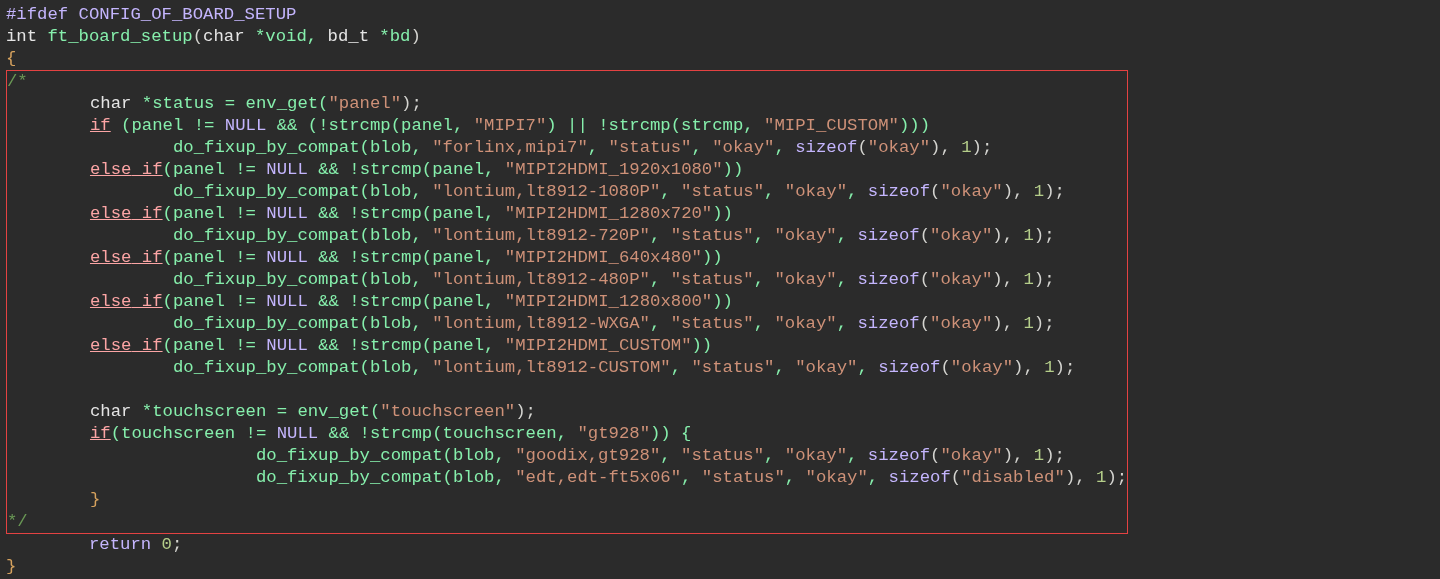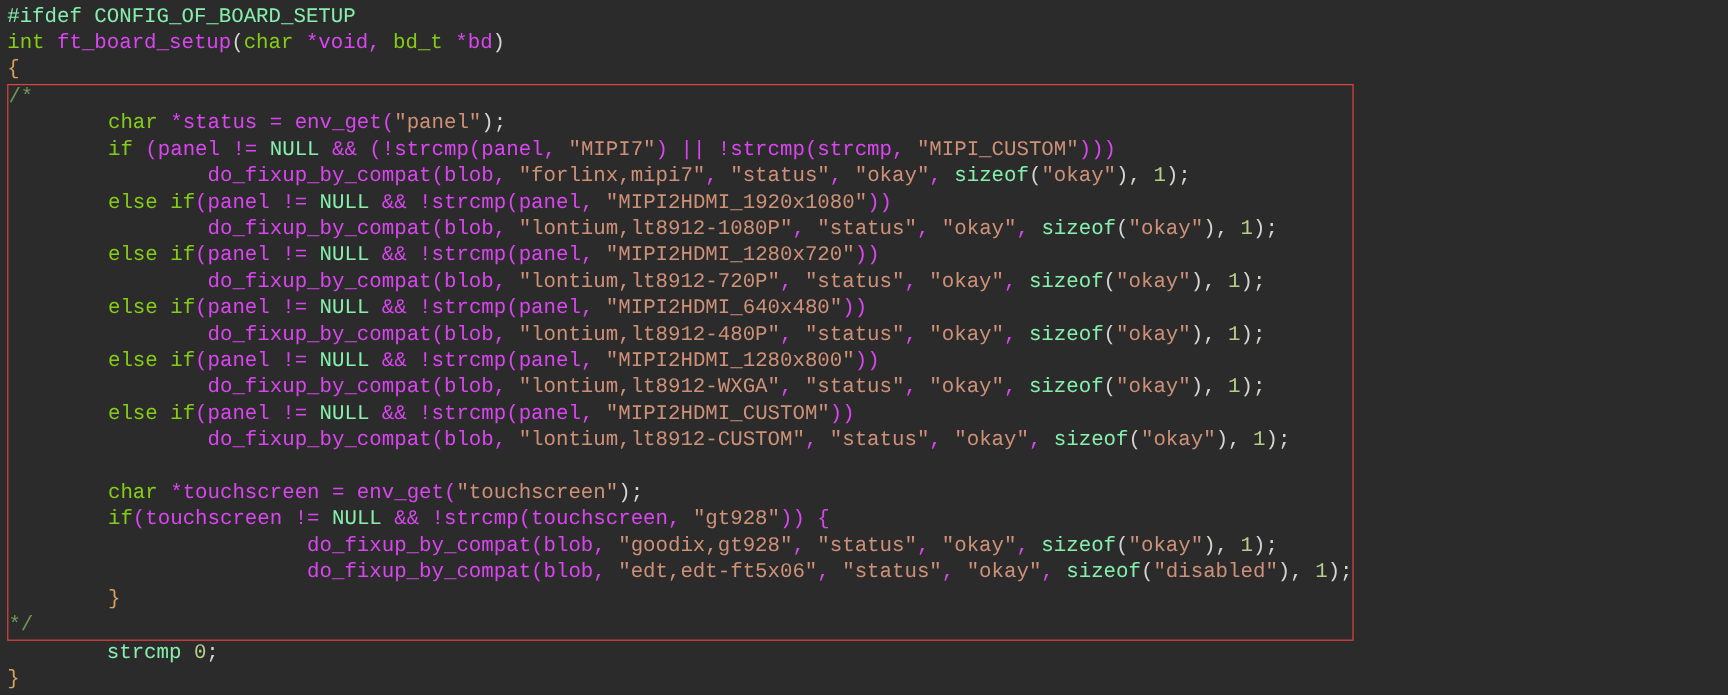--- a/index.html
+++ b/index.html
@@ -12,27 +12,27 @@
   }
   pre {
     margin: 0;
     padding: 4px 6px 6px 6px;
     font-family: Consolas, "Courier New", monospace;
     font-size: 17.3px;
     line-height: 22px;
     white-space: pre;
     color: #c5cfd9;
   }
-  .kw    { color: #86efac; } 
-  .type  { color: #84cc16; } 
-  .func  { color: #d946ef; margin-top: 22px; } 
+  .kw    { color: #c4b5fd; } 
+  .type  { color: #e5e5e5; } 
+  .func  { color: #86efac; margin-top: 22px; } 
   .str   { color: #ce9178; } 
   .num   { color: #b5ce8a; }
   .punc  { color: #d4d4d0; }
-  .ifkw  { color: #84cc16; }
+  .ifkw  { color: #fca5a5; text-decoration: underline; }
   .comment { color: #6a9955; }
   .orange { color: #d6a25e; }
 
   .redbox {
     border: 1px solid #e34242;
     display: inline-block;
     padding: 0;
   }
 </style>
 </head>
@@ -55,15 +55,15 @@
                 <span class="func">do_fixup_by_compat(blob, </span><span class="str">"lontium,lt8912-WXGA"</span><span class="func">, </span><span class="str">"status"</span><span class="func">, </span><span class="str">"okay"</span><span class="func">, </span><span class="kw">sizeof</span><span class="punc">(</span><span class="str">"okay"</span><span class="punc">), </span><span class="num">1</span><span class="punc">);</span>
         <span class="ifkw">else</span><span class="ifkw"> if</span><span class="func">(panel != </span><span class="kw">NULL</span><span class="func"> &amp;&amp; !strcmp(panel, </span><span class="str">"MIPI2HDMI_CUSTOM"</span><span class="func">))</span>
                 <span class="func">do_fixup_by_compat(blob, </span><span class="str">"lontium,lt8912-CUSTOM"</span><span class="func">, </span><span class="str">"status"</span><span class="func">, </span><span class="str">"okay"</span><span class="func">, </span><span class="kw">sizeof</span><span class="punc">(</span><span class="str">"okay"</span><span class="punc">), </span><span class="num">1</span><span class="punc">);</span>
 
         <span class="type">char</span><span class="func"> *touchscreen = env_get(</span><span class="str">"touchscreen"</span><span class="punc">);</span>
         <span class="ifkw">if</span><span class="func">(touchscreen != </span><span class="kw">NULL</span><span class="func"> &amp;&amp; !strcmp(touchscreen, </span><span class="str">"gt928"</span><span class="func">)) {</span>
                         <span class="func">do_fixup_by_compat(blob, </span><span class="str">"goodix,gt928"</span><span class="func">, </span><span class="str">"status"</span><span class="func">, </span><span class="str">"okay"</span><span class="func">, </span><span class="kw">sizeof</span><span class="punc">(</span><span class="str">"okay"</span><span class="punc">), </span><span class="num">1</span><span class="punc">);</span>
                         <span class="func">do_fixup_by_compat(blob, </span><span class="str">"edt,edt-ft5x06"</span><span class="func">, </span><span class="str">"status"</span><span class="func">, </span><span class="str">"okay"</span><span class="func">, </span><span class="kw">sizeof</span><span class="punc">(</span><span class="str">"disabled"</span><span class="punc">), </span><span class="num">1</span><span class="punc">);</span>
         <span class="orange">}</span>
 <span class="comment">*/</span></span>
-        <span class="kw">strcmp</span><span> </span><span class="num">0</span><span class="punc">;</span>
+        <span class="kw">return</span><span> </span><span class="num">0</span><span class="punc">;</span>
 <span class="orange">}</span>
 </pre>
 
 </body></html>

